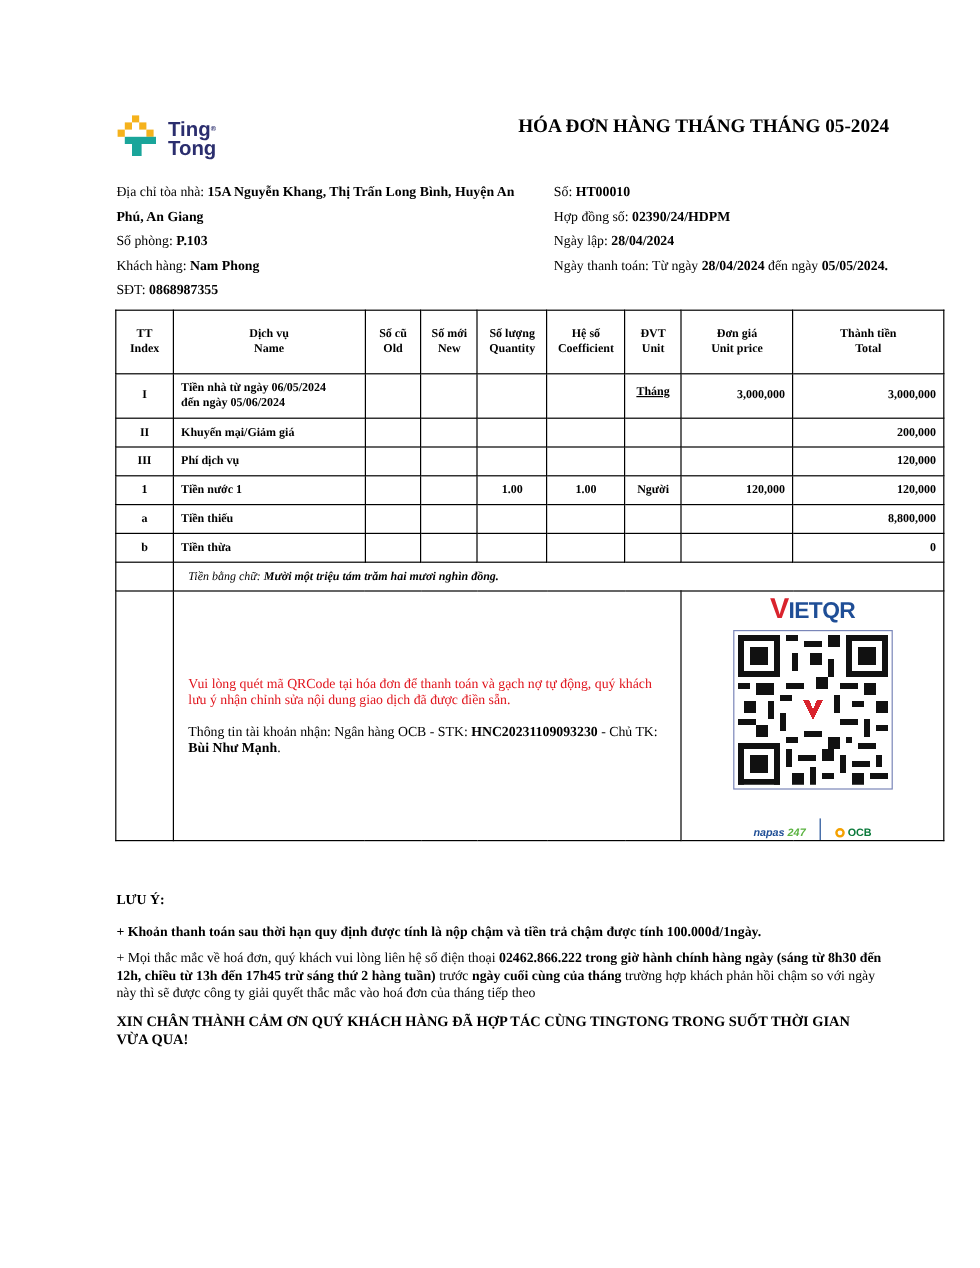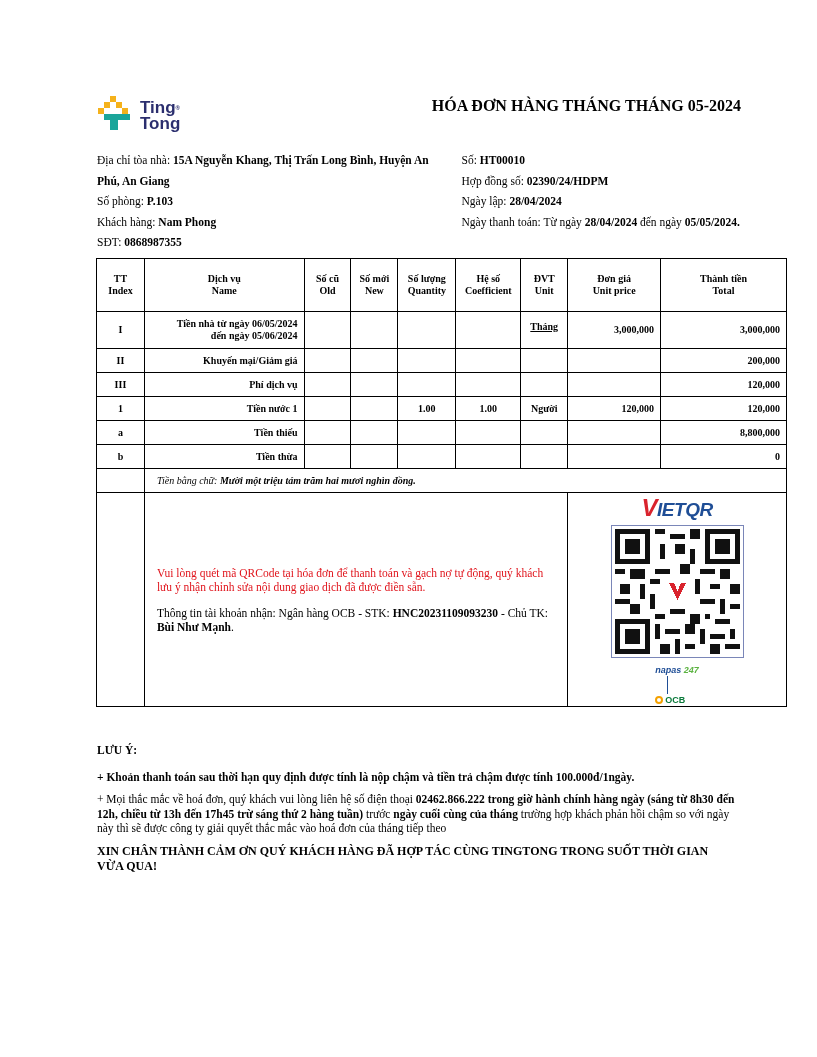--- a/index.html
+++ b/index.html
@@ -13,33 +13,33 @@
   .title { position: absolute; right: 76px; top: 96px; width: 320px; text-align: right; font-weight: bold; font-size: 16px; line-height: 20px; }
   .info-left { position: absolute; left: 97px; top: 150px; width: 345px; line-height: 20.5px; font-size: 11.5px; }
   .info-right { position: absolute; right: 77px; top: 150px; text-align: left; line-height: 20.5px; font-size: 11.5px; white-space: nowrap; }
   table.inv { position: absolute; left: 96px; top: 258px; width: 691px; border-collapse: collapse; font-size: 10px; }
   table.inv td, table.inv th { border: 1px solid #000; }
   table.inv th { font-weight: bold; text-align: center; height: 36px; line-height: 12px; padding: 14px 2px; margin-top: 28px; }
   table.inv td { font-weight: bold; height: 24px; padding: 0 6px; line-height: 12px; }
   table.inv tr.tall td { height: 37px; }
   table.inv td.c { text-align: center; }
   table.inv td.r { text-align: right; }
-  table.inv td.l { text-align: right; }
+  table.inv td.l { text-align: left; }
   table.inv td.top { vertical-align: top; padding-top: 9px; text-decoration: underline; }
   table.inv td.words { font-weight: normal; font-style: italic; height: 24px; padding-left: 12px; }
   table.inv td.words b { font-style: italic; }
   table.inv td.qr-cell { height: 200px; }
   .pay-msg { font-size: 11.5px; font-weight: normal; padding: 0 6px; line-height: 14px; }
   .pay-msg .red { color: #e0141c; margin-bottom: 12px; }
   .qr-wrap { display: flex; flex-direction: column; align-items: center; padding-top: 4px; }
-  .vietqr { font-family: "Liberation Sans", sans-serif; font-weight: bold; font-size: 19px; letter-spacing: -0.5px; line-height: 22px; font-style: italic; }
+  .vietqr { font-family: "Liberation Sans", sans-serif; font-weight: bold; font-size: 19px; letter-spacing: -0.5px; line-height: 22px; }
   .vietqr .v { color: #d9232d; font-size: 24px; }
   .vietqr .rest { color: #1f4e96; }
   .qr-box { width: 133px; height: 133px; border: 1px solid #7a86b8; margin-top: 4px; padding: 3px; background: #fff; }
-  .qr-footer { display: flex; align-items: flex-start; margin-top: 6px; font-family: "Liberation Sans", sans-serif; font-size: 9px; font-weight: bold; flex-direction: column; }
+  .qr-footer { display: flex; align-items: flex-end; margin-top: 24px; font-family: "Liberation Sans", sans-serif; font-size: 9px; font-weight: bold; }
   .napas { color: #1f4e96; font-style: italic; }
   .napas span { color: #5db443; }
   .sep { width: 1px; height: 18px; background: #1f4e96; margin: 0 12px; }
   .ocb { color: #0b7a3b; display: flex; align-items: center; }
   .ocb .dot { width: 8px; height: 8px; border-radius: 50%; border: 2px solid #f4a100; margin-right: 2px; }
   .notes { position: absolute; left: 97px; top: 743px; width: 640px; font-size: 11.5px; line-height: 14.5px; }
   .notes .h { font-weight: bold; margin-bottom: 12px; }
   .notes p { margin-bottom: 8px; }
   .notes .thanks { font-weight: bold; font-size: 12px; line-height: 15px; margin-top: 4px; }
 </style>

